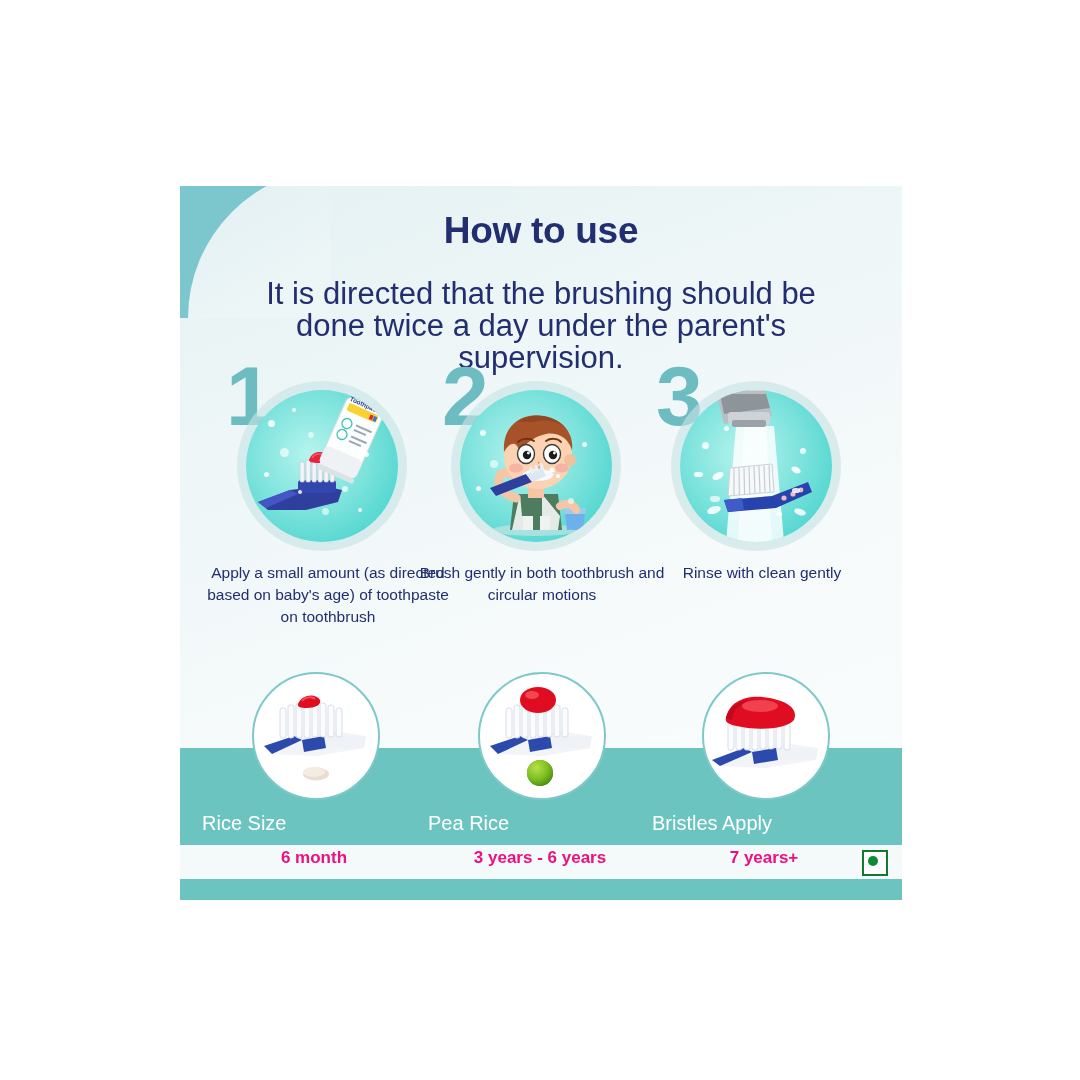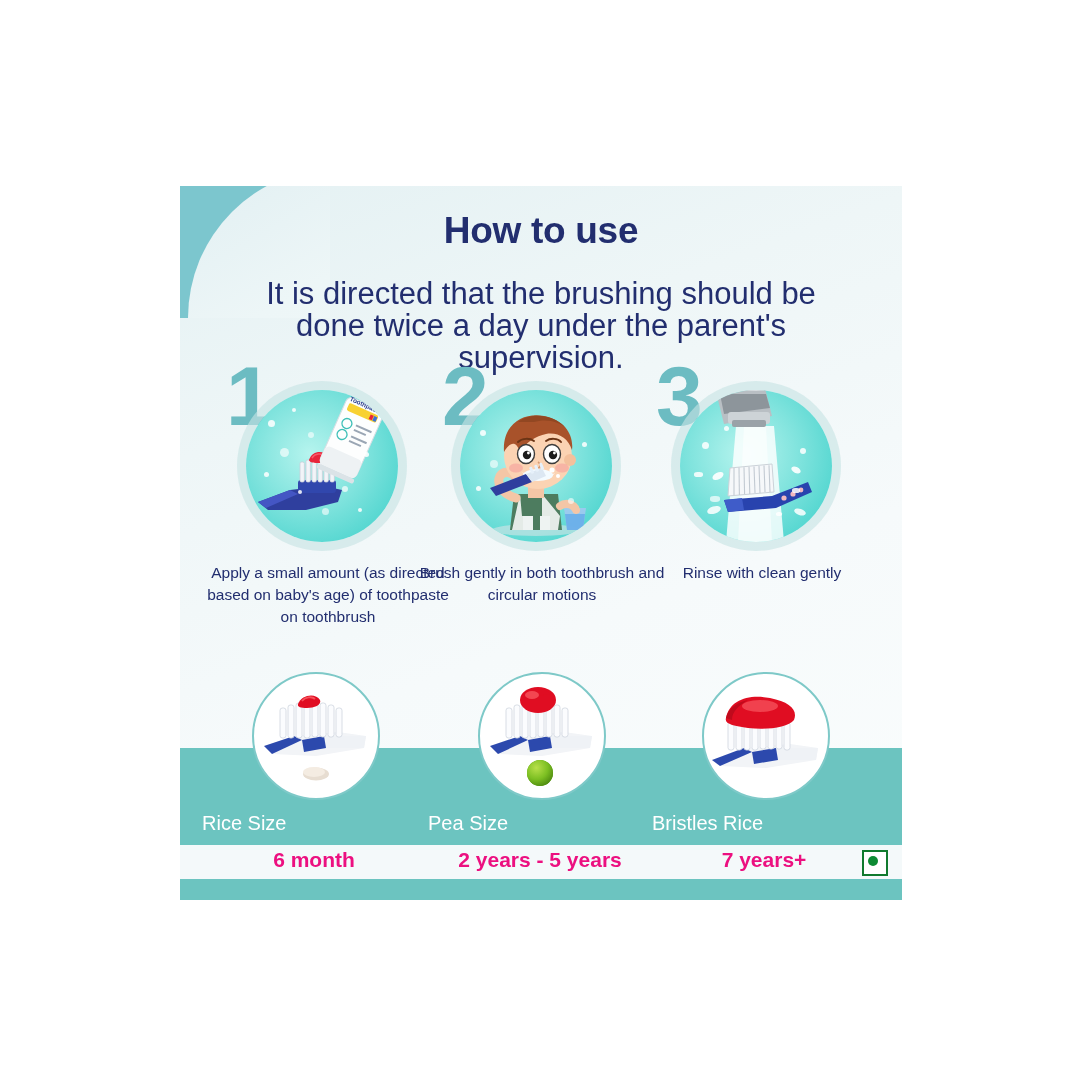--- a/index.html
+++ b/index.html
@@ -192,21 +192,21 @@
     text-align: left;
     font-size: 20px;
     color: #ffffff;
   }
   .size-age {
     position: absolute;
     top: 176px;
     left: 0;
     width: 224px;
     text-align: center;
-    font-size: 21px;
+    font-size: 17px;
     font-weight: bold;
     color: #ec1080;
   }
 
   
   #veg-mark {
     position: absolute;
     left: 682px;
     top: 664px;
     width: 22px;
@@ -460,22 +460,22 @@
           <circle cx="60" cy="99" r="13" fill="url(#peaGrad)"></circle>
           <defs>
             <radialGradient id="peaGrad" cx="0.36" cy="0.3" r="0.8">
               <stop offset="0%" stop-color="#b8e04a"></stop>
               <stop offset="55%" stop-color="#7cbf22"></stop>
               <stop offset="100%" stop-color="#47820d"></stop>
             </radialGradient>
           </defs>
         </svg>
       </div>
-      <div class="size-label">Pea Size</div>
-      <div class="size-age">2 years - 5 years</div>
+      <div class="size-label">Pea Rice</div>
+      <div class="size-age">3 years - 6 years</div>
     </div>
 
     <div class="size-item z3">
       <div class="size-circle">
         <svg width="124" height="124" viewBox="0 0 124 124">
           <path d="M8,86 L40,74 L86,70 L114,74 L112,86 L62,94 L16,92 Z" fill="#f2f4f7"></path>
           <path d="M8,86 L40,74 L48,78 L16,92 Z" fill="#2c49ad"></path>
           <path d="M48,78 L72,74 L74,86 L50,90 Z" fill="#2c49ad"></path>
           <path d="M74,74 L114,74 L112,86 L74,86 Z" fill="#eff2f6"></path>
           <g fill="#fbfcfe" stroke="#d4d9e2" stroke-width="0.9">
@@ -486,21 +486,21 @@
             <rect x="56" y="42" width="6" height="33" rx="2.4"></rect>
             <rect x="64" y="43" width="6" height="32" rx="2.4"></rect>
             <rect x="72" y="45" width="6" height="30" rx="2.4"></rect>
             <rect x="80" y="48" width="6" height="28" rx="2.4"></rect>
           </g>
           <path d="M22,44 C26,26 44,20 66,24 C86,28 94,36 90,46 C84,54 62,56 44,54 C30,52 20,50 22,44 Z" fill="#e00d22"></path>
           <path d="M22,44 C24,34 34,28 44,26 C34,32 28,38 28,46 Z" fill="#c00a1c"></path>
           <ellipse cx="56" cy="32" rx="18" ry="6" fill="#ff6d72" opacity="0.55"></ellipse>
         </svg>
       </div>
-      <div class="size-label">Bristles Rice</div>
+      <div class="size-label">Bristles Apply</div>
       <div class="size-age">7 years+</div>
     </div>
   </div>
 
   <div id="veg-mark">
     <span class="veg-dot"></span>
   </div>
 
 </div>
 

